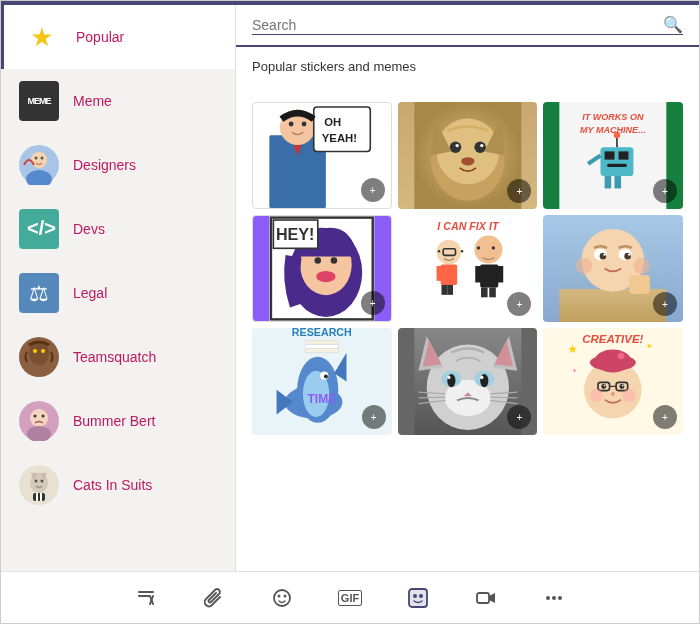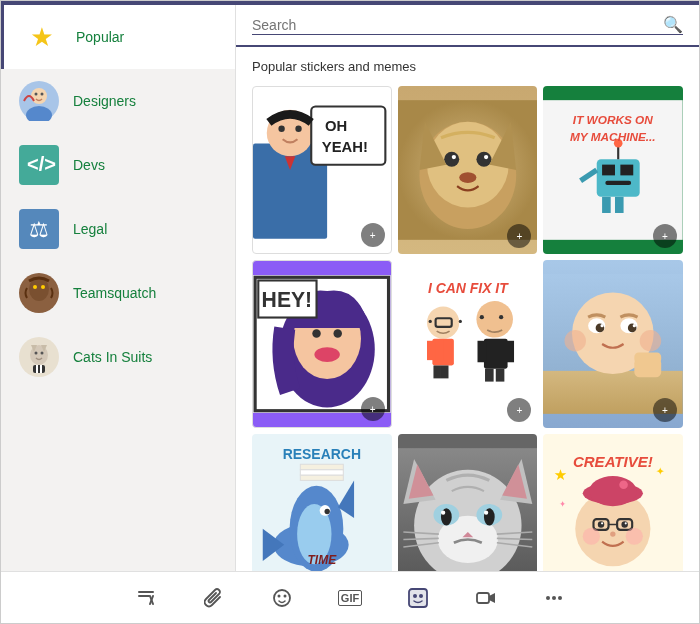--- a/index.html
+++ b/index.html
@@ -62,21 +62,21 @@
       display: flex;
       align-items: center;
       justify-content: center;
       font-size: 28px;
       border-radius: 4px;
       overflow: hidden;
     }
 
     .sidebar-label {
       font-size: 14px;
-      color: #15803d;
+      color: #be185d;
     }
 
     
     .right-panel {
       flex: 1;
       display: flex;
       flex-direction: column;
       background: #fff;
     }
 
@@ -109,32 +109,32 @@
     
     .stickers-section {
       padding: 12px 16px;
       flex: 1;
       overflow-y: auto;
     }
 
     .section-title {
       font-size: 13px;
       color: #333;
-      margin-bottom: 12px;
+      margin-bottom: 28px;
     }
 
     .stickers-grid {
       display: grid;
       grid-template-columns: repeat(3, 1fr);
       gap: 6px;
     }
 
     .sticker-cell {
       position: relative;
-      height: 168px;
+      height: 107px;
       background: #f5f5f5;
       border-radius: 4px;
       overflow: hidden;
       cursor: pointer;
       display: flex;
       align-items: center;
       justify-content: center;
     }
 
     .sticker-overlay-btn {
@@ -207,20 +207,26 @@
     <div class="sidebar">
 
       <div class="sidebar-item active">
         <div class="sidebar-icon">
           <span class="icon-star">★</span>
         </div>
         <span class="sidebar-label">Popular</span>
       </div>
 
 
+      <div class="sidebar-item">
+        <div class="sidebar-icon">
+          <div class="icon-meme">MEME</div>
+        </div>
+        <span class="sidebar-label">Meme</span>
+      </div>
 
       <div class="sidebar-item">
         <div class="sidebar-icon">
           <svg width="40" height="40" viewBox="0 0 40 40">
             <circle cx="20" cy="20" r="20" fill="#a8c5e8"></circle>
             <circle cx="20" cy="15" r="8" fill="#f5d5b0"></circle>
             <ellipse cx="20" cy="34" rx="13" ry="9" fill="#5588cc"></ellipse>
             <circle cx="17" cy="13" r="1.5" fill="#555"></circle>
             <circle cx="23" cy="13" r="1.5" fill="#555"></circle>
             <path d="M17 18 Q20 21 23 18" stroke="#c08060" stroke-width="1.5" fill="none"></path>
@@ -258,20 +264,33 @@
             <circle cx="16" cy="14" r="2" fill="#ffcc00"></circle>
             <circle cx="24" cy="14" r="2" fill="#ffcc00"></circle>
             <path d="M10 8 Q20 2 30 8" stroke="#5a3010" stroke-width="3" fill="none"></path>
             <path d="M8 15 Q5 20 8 25" stroke="#5a3010" stroke-width="2" fill="none"></path>
             <path d="M32 15 Q35 20 32 25" stroke="#5a3010" stroke-width="2" fill="none"></path>
           </svg>
         </div>
         <span class="sidebar-label">Teamsquatch</span>
       </div>
 
+      <div class="sidebar-item">
+        <div class="sidebar-icon">
+          <svg width="40" height="40" viewBox="0 0 40 40">
+            <circle cx="20" cy="20" r="20" fill="#d4a0c0"></circle>
+            <circle cx="20" cy="17" r="9" fill="#f5d5c0"></circle>
+            <circle cx="16" cy="15" r="1.5" fill="#333"></circle>
+            <circle cx="24" cy="15" r="1.5" fill="#333"></circle>
+            <path d="M16 22 Q20 19 24 22" stroke="#a05060" stroke-width="1.5" fill="none"></path>
+            <ellipse cx="20" cy="33" rx="12" ry="8" fill="#b080a0"></ellipse>
+          </svg>
+        </div>
+        <span class="sidebar-label">Bummer Bert</span>
+      </div>
 
       <div class="sidebar-item">
         <div class="sidebar-icon">
           <svg width="40" height="40" viewBox="0 0 40 40">
             <circle cx="20" cy="20" r="20" fill="#e8e0d0"></circle>
             <ellipse cx="20" cy="18" rx="9" ry="10" fill="#d4c8b8"></ellipse>
             <polygon points="12,8 15,15 18,8" fill="#c8bca8"></polygon>
             <polygon points="22,8 25,15 28,8" fill="#c8bca8"></polygon>
             <circle cx="17" cy="16" r="1.5" fill="#555"></circle>
             <circle cx="23" cy="16" r="1.5" fill="#555"></circle>
@@ -485,21 +504,21 @@
               <circle cx="70" cy="59" r="2.5" fill="#333"></circle>
 
               <rect x="45" y="25" width="40" height="5" fill="#f5f0e0" stroke="#ddd"></rect>
               <rect x="45" y="20" width="40" height="5" fill="#fff" stroke="#ddd"></rect>
               <rect x="45" y="15" width="40" height="5" fill="#f5f0e0" stroke="#ddd"></rect>
 
               <text x="65" y="10" font-size="13" font-weight="900" fill="#2980b9" text-anchor="middle" font-family="Arial">RESEARCH</text>
 
             </svg>
 
-            <div style="position:absolute;bottom:35px;left:50%;transform:translateX(-50%);font-size:12px;font-weight:900;color:#7f1d1d;text-align:center;font-family:Arial;line-height:1.2;pointer-events:none;font-style:italic;">TIME</div>
+            <div style="position:absolute;bottom:29px;left:50%;transform:translateX(-50%);font-size:12px;font-weight:900;color:#8b5cf6;text-align:center;font-family:Arial;line-height:1.2;pointer-events:none;">TIME</div>
             <div class="sticker-overlay-btn">+</div>
           </div>
 
           <div class="sticker-cell" style="background:#666;">
             <svg width="100%" height="100%" viewBox="0 0 130 130">
               <defs>
                 <linearGradient id="grumpyGrad" x1="0" y1="0" x2="0" y2="1">
                   <stop offset="0%" style="stop-color:#888"></stop>
                   <stop offset="100%" style="stop-color:#555"></stop>
                 </linearGradient>

